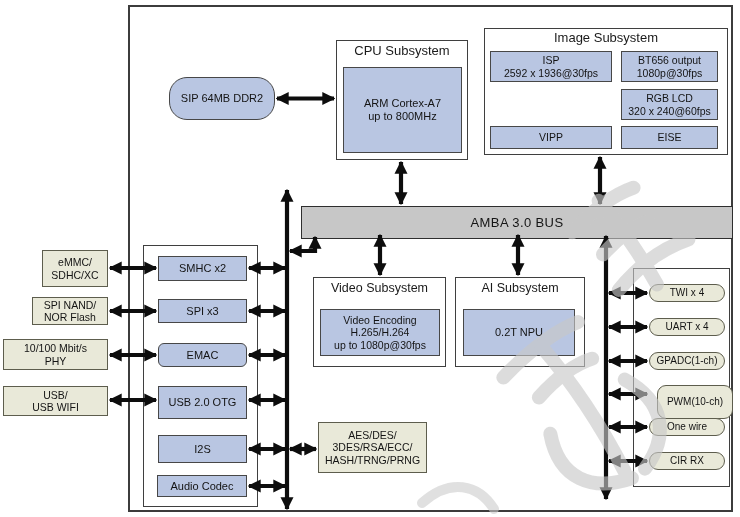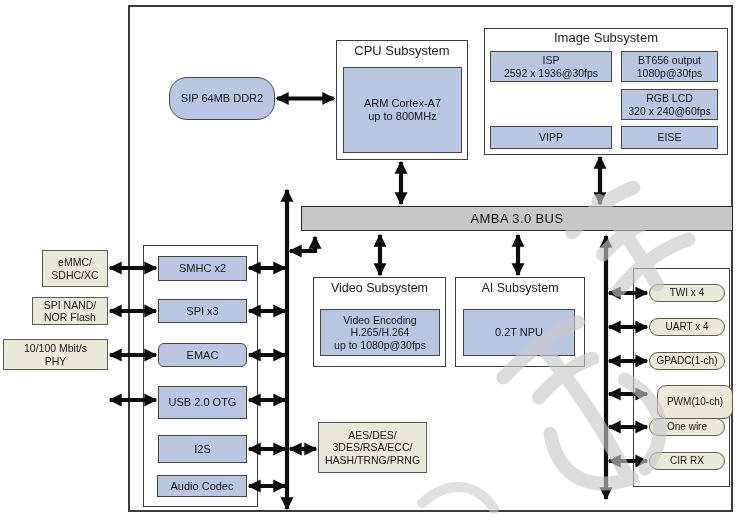--- a/index.html
+++ b/index.html
@@ -57,21 +57,21 @@
   <div class="panel-title" style="left:484px;width:244px;top:30px;">Image Subsystem</div>
   <div class="box blue sm" style="left:490px;top:51px;width:122px;height:31px;">ISP
 2592 x 1936@30fps</div>
   <div class="box blue sm" style="left:621px;top:51px;width:97px;height:31px;">BT656 output
 1080p@30fps</div>
   <div class="box blue sm" style="left:621px;top:89px;width:97px;height:31px;">RGB LCD
 320 x 240@60fps</div>
   <div class="box blue sm" style="left:490px;top:126px;width:122px;height:23px;">VIPP</div>
   <div class="box blue sm" style="left:621px;top:126px;width:97px;height:23px;">EISE</div>
 
-  <div class="bus" style="left:301px;top:206px;width:432px;height:25px;">AMBA 3.0 BUS</div>
+  <div class="bus" style="left:301px;top:206px;width:432px;height:33px;">AMBA 3.0 BUS</div>
 
   <div class="panel" style="left:313px;top:277px;width:133px;height:90px;"></div>
   <div class="panel-title" style="left:313px;width:133px;top:281px;font-size:12.5px;">Video Subsystem</div>
   <div class="box blue sm" style="left:320px;top:309px;width:120px;height:47px;">Video Encoding
 H.265/H.264
 up to 1080p@30fps</div>
 
   <div class="panel" style="left:455px;top:277px;width:130px;height:90px;"></div>
   <div class="panel-title" style="left:455px;width:130px;top:281px;font-size:12.5px;">AI Subsystem</div>
   <div class="box blue" style="left:463px;top:309px;width:112px;height:47px;">0.2T NPU</div>
@@ -95,20 +95,22 @@
   <div class="box beige xs" style="left:649px;top:385px;width:76px;height:34px;margin-left:8px;">PWM(10-ch)</div>
   <div class="box beige xs" style="left:649px;top:418px;width:76px;height:18px;">One wire</div>
   <div class="box beige xs" style="left:649px;top:452px;width:76px;height:18px;">CIR RX</div>
 
   <div class="box beige sm" style="left:42px;top:250px;width:66px;height:37px;">eMMC/
 SDHC/XC</div>
   <div class="box beige sm" style="left:32px;top:297px;width:76px;height:28px;">SPI NAND/
 NOR Flash</div>
   <div class="box beige sm" style="left:3px;top:339px;width:105px;height:31px;">10/100 Mbit/s
 PHY</div>
+  <div class="box beige sm" style="left:3px;top:386px;width:105px;height:30px;">USB/
+USB WIFI</div>
 
   <svg class="wires" width="740" height="517" viewBox="0 0 740 517">
     <defs>
       <marker id="ah" viewBox="0 0 10 10" refX="9" refY="5" markerWidth="3.1" markerHeight="3.1" orient="auto-start-reverse" markerUnits="strokeWidth">
         <path d="M0,0 L10,5 L0,10 z" fill="#0d0d0d"></path>
       </marker>
     </defs>
     <g stroke="#0d0d0d" stroke-width="4.2" fill="none">
       <line x1="277" y1="98.5" x2="334" y2="98.5" marker-start="url(#ah)" marker-end="url(#ah)"></line>
       <line x1="401" y1="162" x2="401" y2="204" marker-start="url(#ah)" marker-end="url(#ah)"></line>

